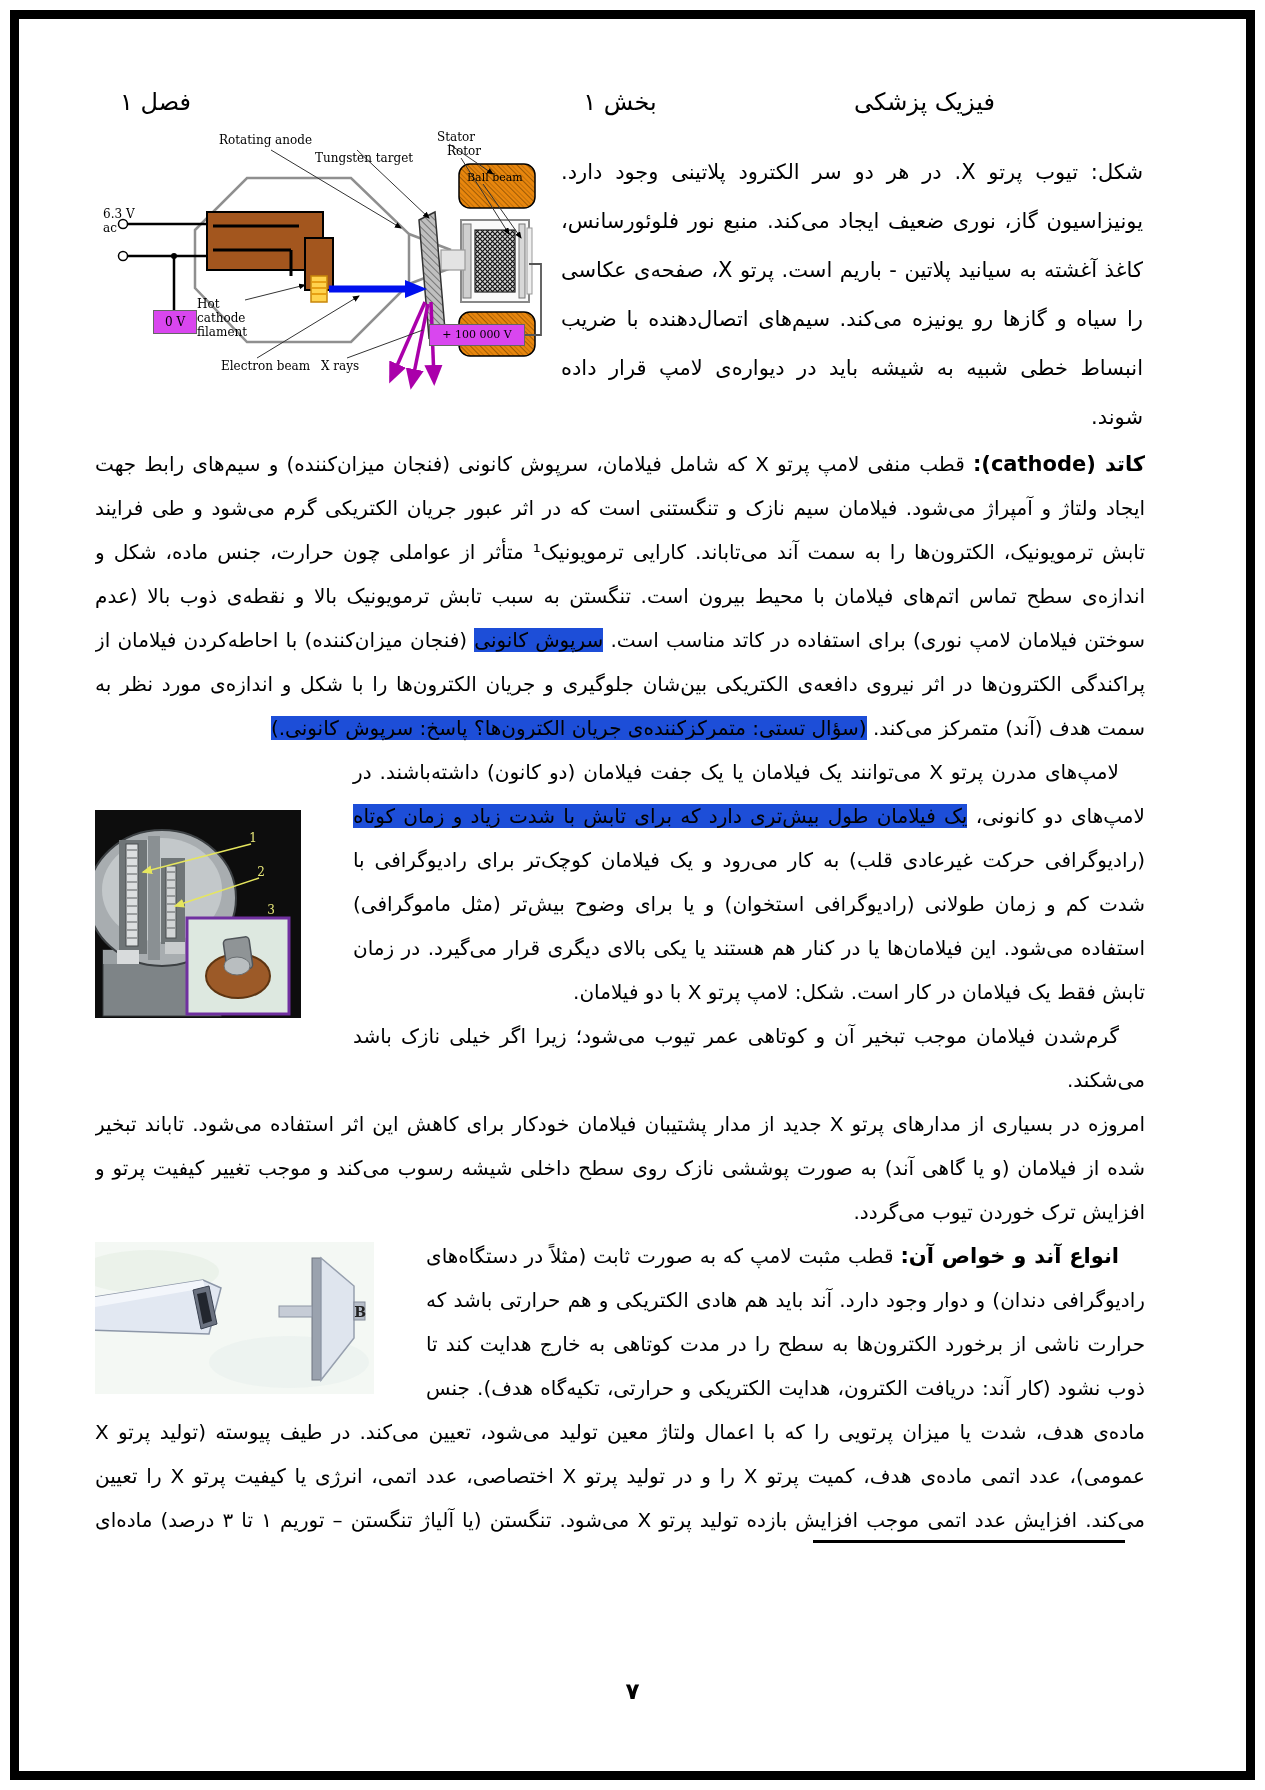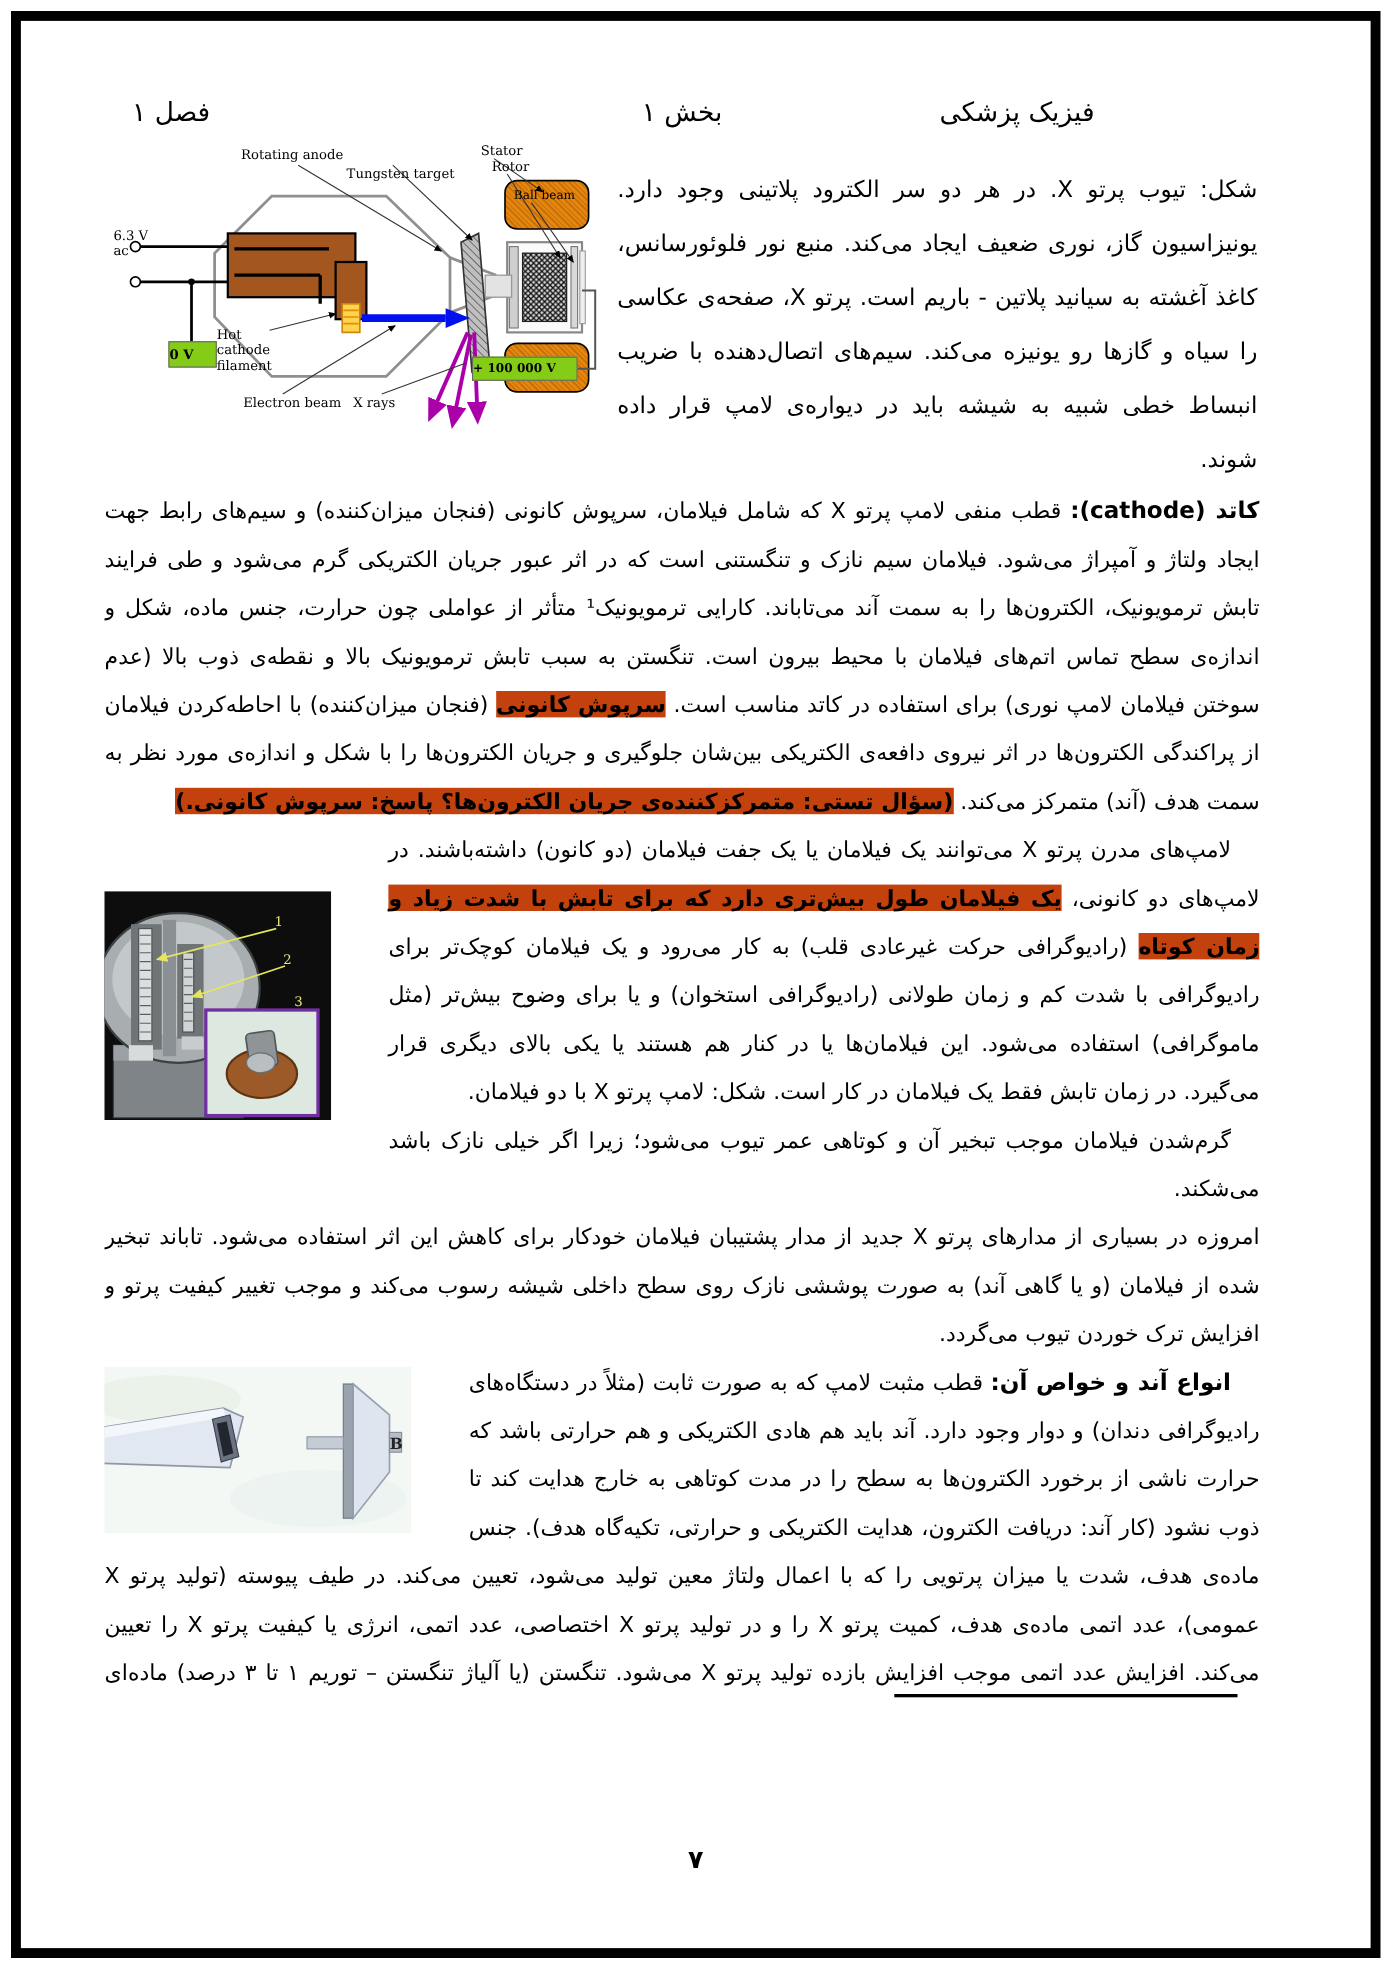--- a/index.html
+++ b/index.html
@@ -10,27 +10,27 @@
   
   .header{position:relative;height:40px;direction:rtl;font-size:24px;}
   .h-right{position:absolute;right:150px;top:0;}
   .h-center{position:absolute;left:50%;top:0;transform:translateX(-50%);}
   .h-left{position:absolute;left:25px;top:0;}
   
   .fig-row{display:flex;direction:ltr;margin-top:6px;min-height:272px;}
   .tube-fig{position:relative;width:452px;height:264px;flex:0 0 auto;}
   .tube-fig .lbl{position:absolute;direction:ltr;font-family:"DejaVu Serif",serif;font-size:12px;line-height:1.15;color:#000;}
   .vbox{position:absolute;direction:ltr;font-family:"DejaVu Serif",serif;font-size:12px;border:1.5px solid #666;
-        background:#84cc16;font-weight:bold;}
+        background:#d946ef;text-align:center;}
   .fig-caption{flex:1;direction:rtl;text-align:justify;font-size:21px;line-height:49px;padding:14px 2px 0 14px;}
   
   .para{direction:rtl;text-align:justify;font-size:20px;line-height:44px;margin:0;}
   .indent{text-indent:26px;}
   .bhead{font-weight:bold;font-size:21px;}
-  .hl{background:#c2410c;font-weight:bold;}
+  .hl{background:#1d4ed8;}
   .filament-photo{float:left;width:232px;height:208px;margin:60px 26px 10px 0;}
   .anode-fig{float:left;width:305px;height:152px;margin:8px 26px 8px 0;}
   .clear{clear:both;}
   
   .footnote-area{position:absolute;left:95px;right:120px;top:1540px;direction:rtl;}
   .fsep{width:312px;border-top:3px solid #000;margin:0 20px 8px auto;}
   .footnote{direction:rtl;text-align:justify;font-size:18.5px;line-height:44px;}
   .fhead{font-weight:bold;}
   .page-num{position:absolute;left:0;right:0;top:1678px;text-align:center;font-size:23px;font-weight:bold;}
   svg text{font-family:"DejaVu Serif",serif;}

